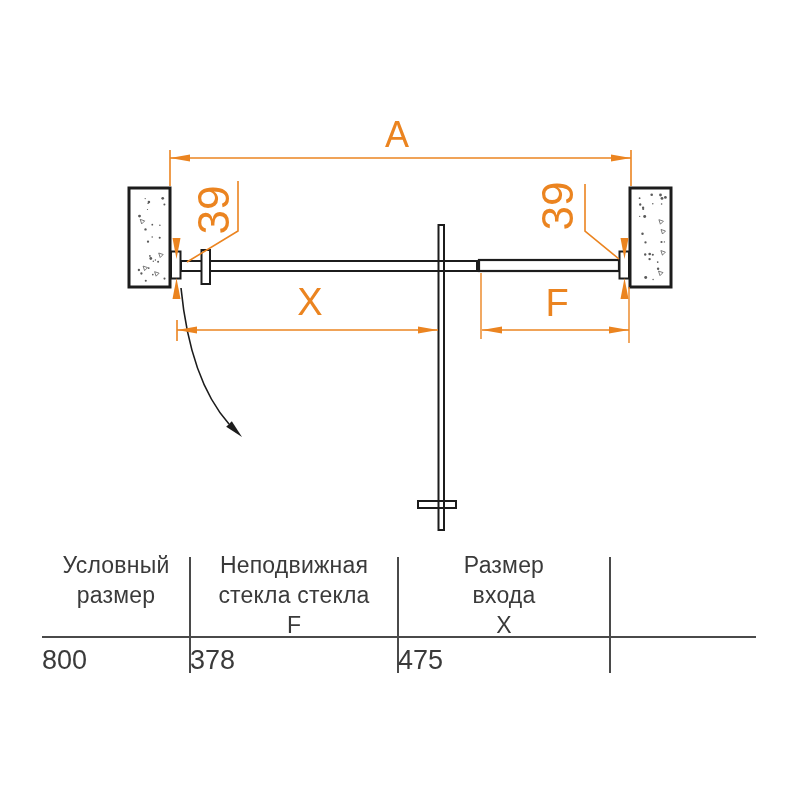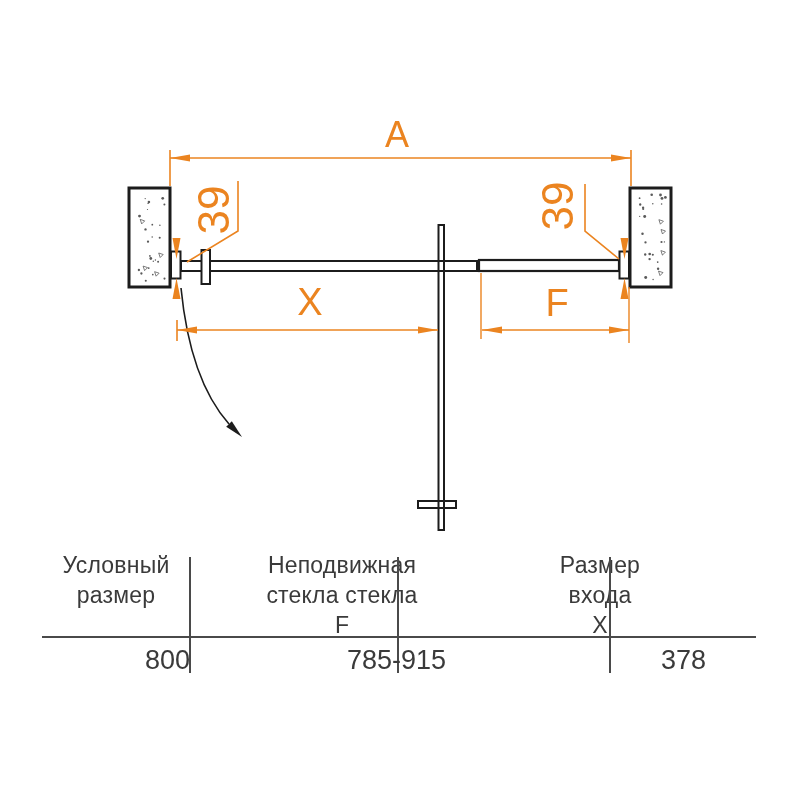--- a/index.html
+++ b/index.html
@@ -5,27 +5,27 @@
   html,body{margin:0;padding:0;background:#ffffff;}
   body{
     width:800px;height:800px;position:relative;overflow:hidden;
     font-family:"Liberation Sans", sans-serif;
   }
   #stage{position:absolute;left:0;top:0;width:800px;height:800px;}
   svg text{font-family:"Liberation Sans", sans-serif;}
 
   
   .spec-table{position:absolute;left:42px;top:548px;width:714px;height:130px;color:#3a3a3a;}
-  .hdr-row,.val-row{display:grid;grid-template-columns:148px 208px 212px 146px;gap:48px;}
+  .hdr-row,.val-row{display:grid;grid-template-columns:148px 208px 212px 146px;}
   .hdr-cell{
     text-align:center;font-size:23px;line-height:30px;white-space:pre-line;
     letter-spacing:.2px;padding-top:2px;
   }
   .val-row{position:absolute;left:0;top:97px;width:714px;}
-  .val-cell{text-align:right;font-size:27px;line-height:30px;}
+  .val-cell{text-align:left;font-size:27px;line-height:30px;}
   .rule-h{position:absolute;left:0;top:88px;width:714px;height:2px;background:#4a4a4a;}
   .rule-v{position:absolute;top:9px;width:2px;height:116px;background:#4a4a4a;}
   .rule-v.v1{left:147px;}
   .rule-v.v2{left:355px;}
   .rule-v.v3{left:567px;}
 </style>
 </head>
 <body>
 
 <div id="stage">
@@ -168,17 +168,17 @@
       <div class="hdr-cell">Размер
 входа
 X</div>
     </div>
     <div class="rule-h"></div>
     <div class="rule-v v1"></div>
     <div class="rule-v v2"></div>
     <div class="rule-v v3"></div>
     <div class="val-row">
       <div class="val-cell">800</div>
-      <div class="val-cell">785-915</div>
       <div class="val-cell">378</div>
+      <div class="val-cell">475</div>
     </div>
   </div>
 </div>
 
 </body></html>

